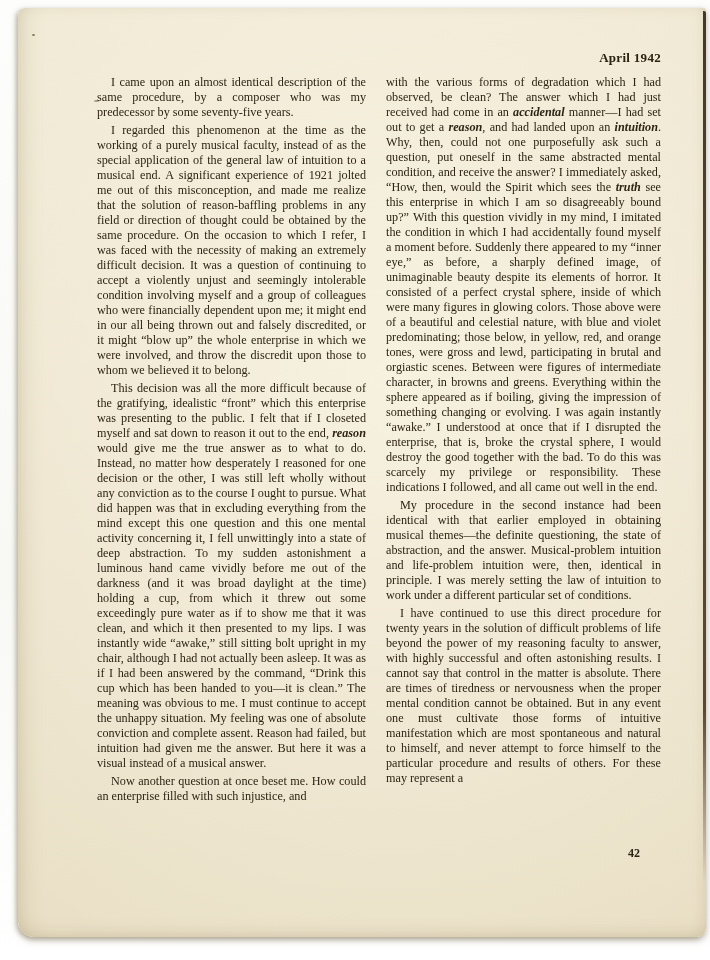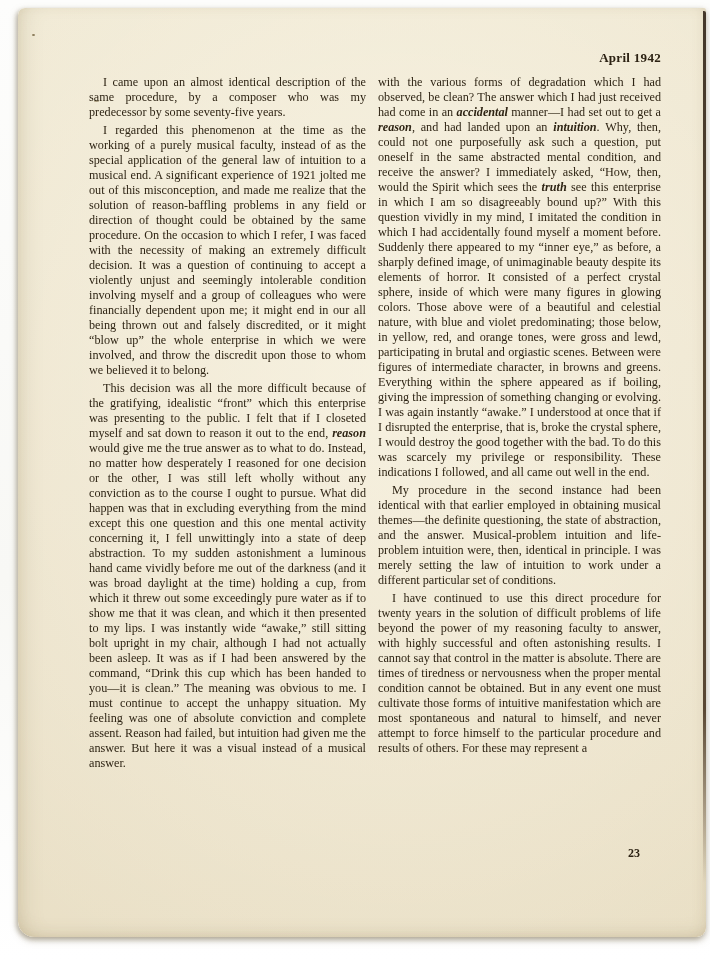--- a/index.html
+++ b/index.html
@@ -65,21 +65,21 @@
     top: 67px;
     color: #2e2414;
     font-size: 12.2px;
     line-height: 15px;
     text-align: justify;
     text-justify: inter-word;
   }
   .col-left  { left: 67px;  width: 281px; }
   .col-right { left: 356px; width: 287px; }
   .para {
-    margin: 0 0 3px 4px;
+    margin: 0 0 3px 12px;
     padding: 0;
   }
   .para.indent { text-indent: 14px; }
   .it { font-style: italic; font-weight: bold; }
   .page-number {
     position: absolute;
     top: 838px;
     right: 66px;
     font-size: 12px;
     font-weight: bold;
@@ -94,23 +94,24 @@
     <div class="page-edge-right"></div>
     <div class="speck s1"></div>
     <div class="speck s2"></div>
 
     <div class="header-date">April 1942</div>
 
     <div class="col col-left">
         <p class="para indent"><span>I came upon an almost identical description of the same procedure, by a composer who was my predecessor by some seventy-five years.</span></p>
         <p class="para indent"><span>I regarded this phenomenon at the time as the working of a purely musical faculty, instead of as the special application of the general law of intuition to a musical end. A significant experience of 1921 jolted me out of this misconception, and made me realize that the solution of reason-baffling problems in any field or direction of thought could be obtained by the same procedure. On the occasion to which I refer, I was faced with the necessity of making an extremely difficult decision. It was a question of continuing to accept a violently unjust and seemingly intolerable condition involving myself and a group of colleagues who were financially dependent upon me; it might end in our all being thrown out and falsely discredited, or it might “blow up” the whole enterprise in which we were involved, and throw the discredit upon those to whom we believed it to belong.</span></p>
         <p class="para indent"><span>This decision was all the more difficult because of the gratifying, idealistic “front” which this enterprise was presenting to the public. I felt that if I closeted myself and sat down to reason it out to the end, </span><span class="it">reason</span><span> would give me the true answer as to what to do. Instead, no matter how desperately I reasoned for one decision or the other, I was still left wholly without any conviction as to the course I ought to pursue. What did happen was that in excluding everything from the mind except this one question and this one mental activity concerning it, I fell unwittingly into a state of deep abstraction. To my sudden astonishment a luminous hand came vividly before me out of the darkness (and it was broad daylight at the time) holding a cup, from which it threw out some exceedingly pure water as if to show me that it was clean, and which it then presented to my lips. I was instantly wide “awake,” still sitting bolt upright in my chair, although I had not actually been asleep. It was as if I had been answered by the command, “Drink this cup which has been handed to you—it is clean.” The meaning was obvious to me. I must continue to accept the unhappy situation. My feeling was one of absolute conviction and complete assent. Reason had failed, but intuition had given me the answer. But here it was a visual instead of a musical answer.</span></p>
+        <p class="para indent"><span>Now another question at once beset me. How could an enterprise filled with such injustice, and</span></p>
       </div>
 
     <div class="col col-right">
         <p class="para"><span>with the various forms of degradation which I had observed, be clean? The answer which I had just received had come in an </span><span class="it">accidental</span><span> manner—I had set out to get a </span><span class="it">reason</span><span>, and had landed upon an </span><span class="it">intuition</span><span>. Why, then, could not one purposefully ask such a question, put oneself in the same abstracted mental condition, and receive the answer? I immediately asked, “How, then, would the Spirit which sees the </span><span class="it">truth</span><span> see this enterprise in which I am so disagreeably bound up?” With this question vividly in my mind, I imitated the condition in which I had accidentally found myself a moment before. Suddenly there appeared to my “inner eye,” as before, a sharply defined image, of unimaginable beauty despite its elements of horror. It consisted of a perfect crystal sphere, inside of which were many figures in glowing colors. Those above were of a beautiful and celestial nature, with blue and violet predominating; those below, in yellow, red, and orange tones, were gross and lewd, participating in brutal and orgiastic scenes. Between were figures of intermediate character, in browns and greens. Everything within the sphere appeared as if boiling, giving the impression of something changing or evolving. I was again instantly “awake.” I understood at once that if I disrupted the enterprise, that is, broke the crystal sphere, I would destroy the good together with the bad. To do this was scarcely my privilege or responsibility. These indications I followed, and all came out well in the end.</span></p>
         <p class="para indent"><span>My procedure in the second instance had been identical with that earlier employed in obtaining musical themes—the definite questioning, the state of abstraction, and the answer. Musical-problem intuition and life-problem intuition were, then, identical in principle. I was merely setting the law of intuition to work under a different particular set of conditions.</span></p>
         <p class="para indent"><span>I have continued to use this direct procedure for twenty years in the solution of difficult problems of life beyond the power of my reasoning faculty to answer, with highly successful and often astonishing results. I cannot say that control in the matter is absolute. There are times of tiredness or nervousness when the proper mental condition cannot be obtained. But in any event one must cultivate those forms of intuitive manifestation which are most spontaneous and natural to himself, and never attempt to force himself to the particular procedure and results of others. For these may represent a</span></p>
       </div>
 
-    <div class="page-number">23</div>
+    <div class="page-number">42</div>
   </div>
 </div>
 
 </body></html>

